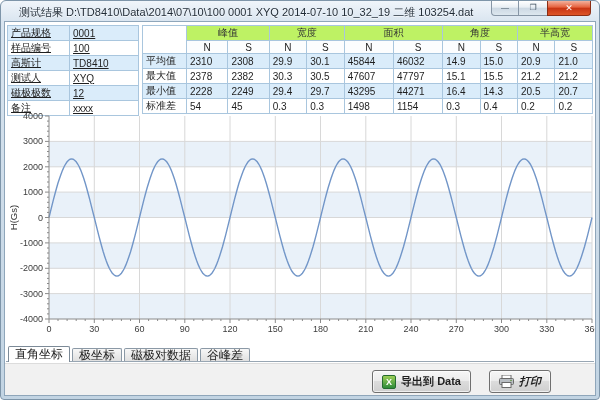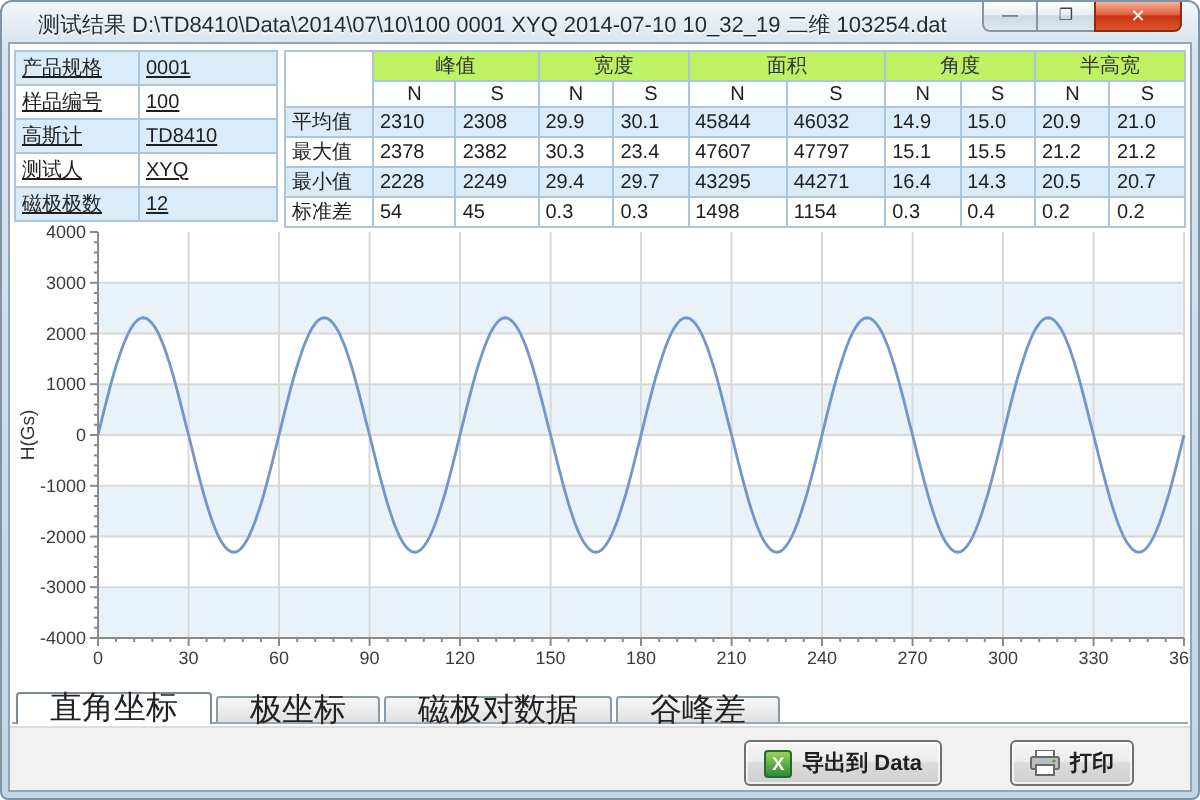--- a/index.html
+++ b/index.html
@@ -50,42 +50,42 @@
   .info-table td.lbl{color:#222;}
   
   .chart{position:absolute;top:89px;left:1px;width:592px;height:230px;}
   .chart text{font-family:"Liberation Sans","DejaVu Sans",sans-serif;}
   
   .tabs{
     position:absolute;left:1px;right:1px;top:323px;height:17px;
     display:flex;align-items:flex-end;border-bottom:1px solid #98a6b3;padding-left:2px;
   }
   .tab{
-    font-size:16px;padding:0 16px;margin-right:2px;color:#222;
+    font-size:12px;padding:0 6px;margin-right:2px;color:#222;
     border:1px solid #8b99a6;border-bottom:none;border-radius:2px 2px 0 0;
     background:linear-gradient(#f7f7f7,#e0e0e0);height:13px;line-height:13px;cursor:default;text-align:center;
   }
   .tab.active{
     background:#fff;height:16px;line-height:15px;margin-bottom:-1px;border-color:#7c8a97;
   }
   
   .footer{
     position:absolute;left:0;right:0;top:341px;bottom:0;
     background:#f1f1f1;border-top:1px solid #dcdcdc;
   }
   .btn{
     position:absolute;top:6px;height:23px;display:flex;align-items:center;gap:5px;
     padding:0 9px;font-size:11px;font-weight:bold;color:#1f1f1f;
     font-family:"Liberation Sans","DejaVu Sans",sans-serif;
     border:1px solid #707070;border-radius:3px;
     background:linear-gradient(#f6f6f6,#ececec 45%,#dcdcdc 50%,#cfcfcf);
     box-shadow:inset 0 0 0 1px rgba(255,255,255,.65);cursor:default;
   }
   .btn-export{right:124px;}
-  .btn-print{right:28px;}
+  .btn-print{right:44px;font-style:italic;}
   .xlicon{
     width:14px;height:14px;border-radius:2px;flex:0 0 14px;
     background:linear-gradient(#9ccf57,#2e8b3a);border:1px solid #256b2e;
     color:#fff;font-size:9px;font-weight:bold;display:flex;align-items:center;justify-content:center;
   }
 </style>
 </head>
 <body>
 
 <div class="window">
@@ -125,20 +125,24 @@
               <td>TD8410</td>
             </tr>
             <tr>
               <td class="lbl">测试人</td>
               <td>XYQ</td>
             </tr>
             <tr class="alt">
               <td class="lbl">磁极极数</td>
               <td>12</td>
             </tr>
+            <tr>
+              <td class="lbl">备注</td>
+              <td>xxxx</td>
+            </tr>
           </tbody>
       </table>
       <table class="stats-table">
         <colgroup id="stats-cols">
             <col style="width:44px">
             <col>
             <col>
             <col>
             <col>
             <col>
@@ -182,21 +186,21 @@
               <td>14.9</td>
               <td>15.0</td>
               <td>20.9</td>
               <td>21.0</td>
             </tr>
             <tr>
               <td>最大值</td>
               <td>2378</td>
               <td>2382</td>
               <td>30.3</td>
-              <td>23.4</td>
+              <td>30.5</td>
               <td>47607</td>
               <td>47797</td>
               <td>15.1</td>
               <td>15.5</td>
               <td>21.2</td>
               <td>21.2</td>
             </tr>
             <tr class="alt">
               <td>最小值</td>
               <td>2228</td>

